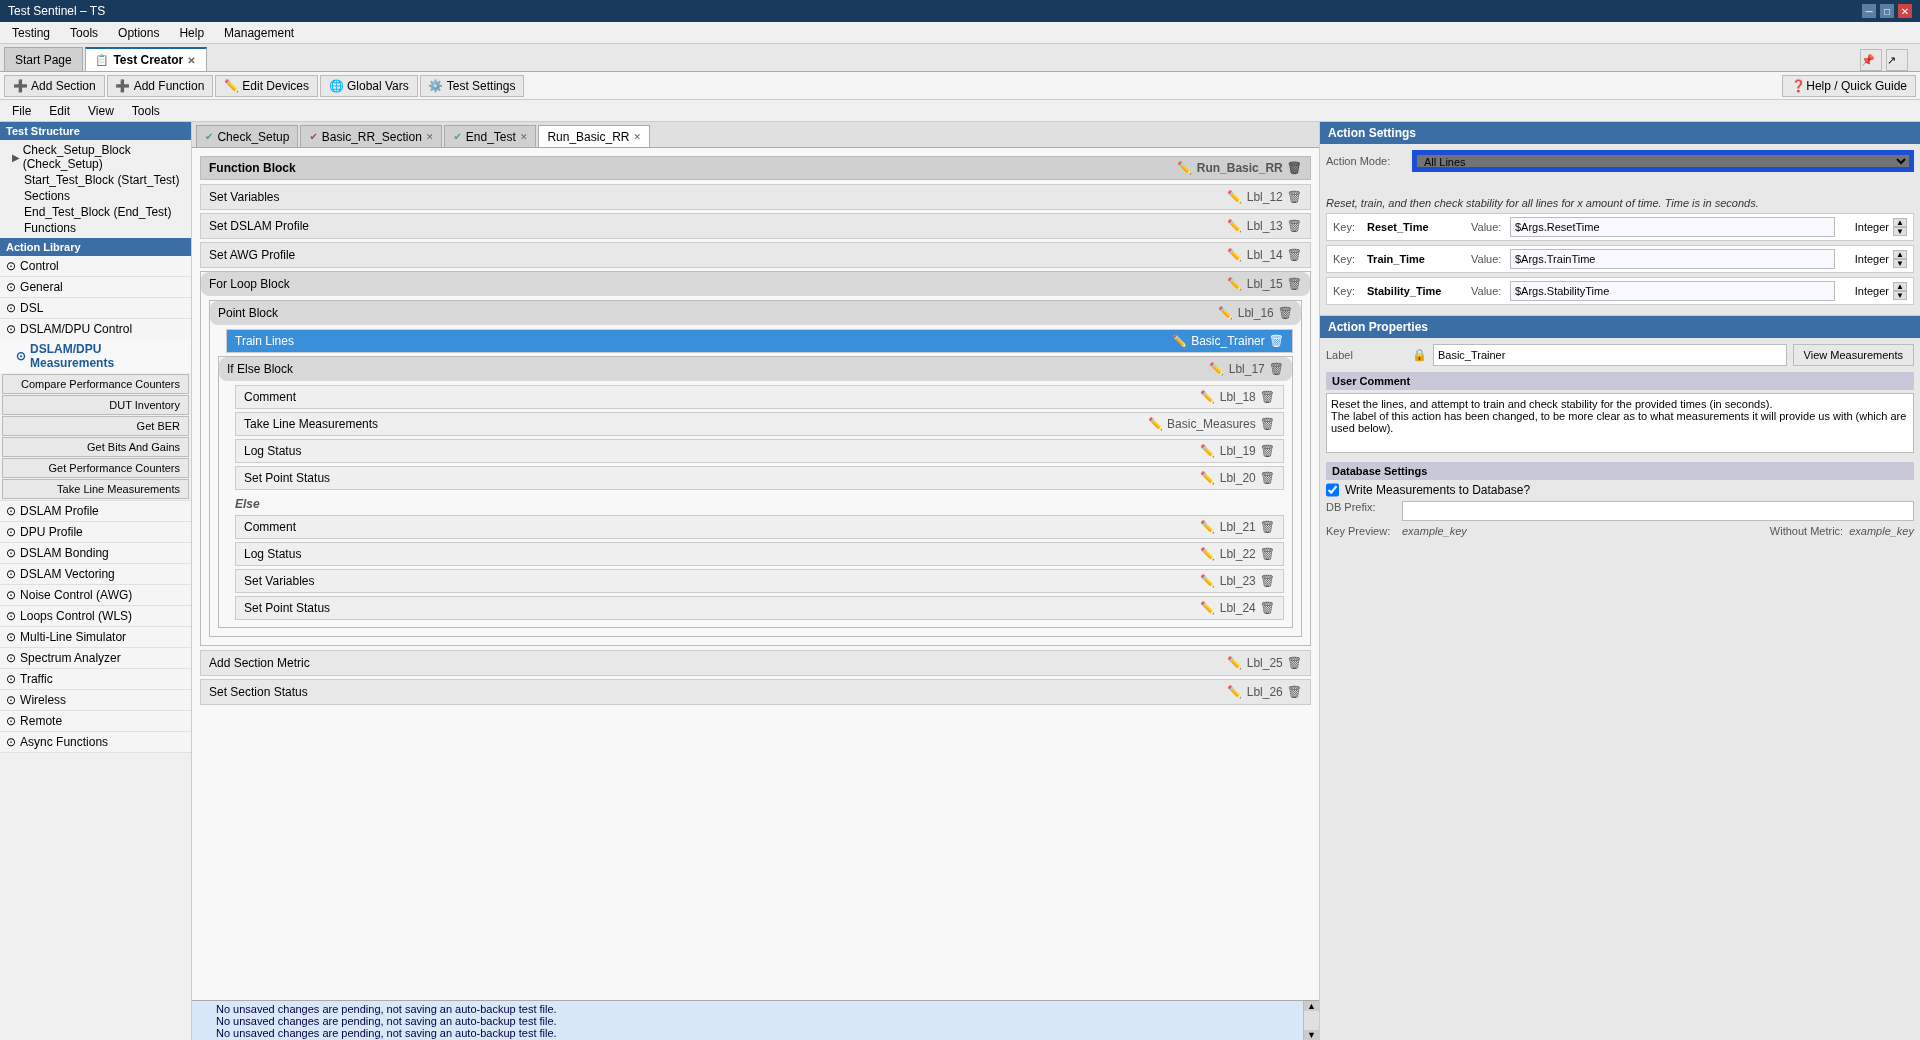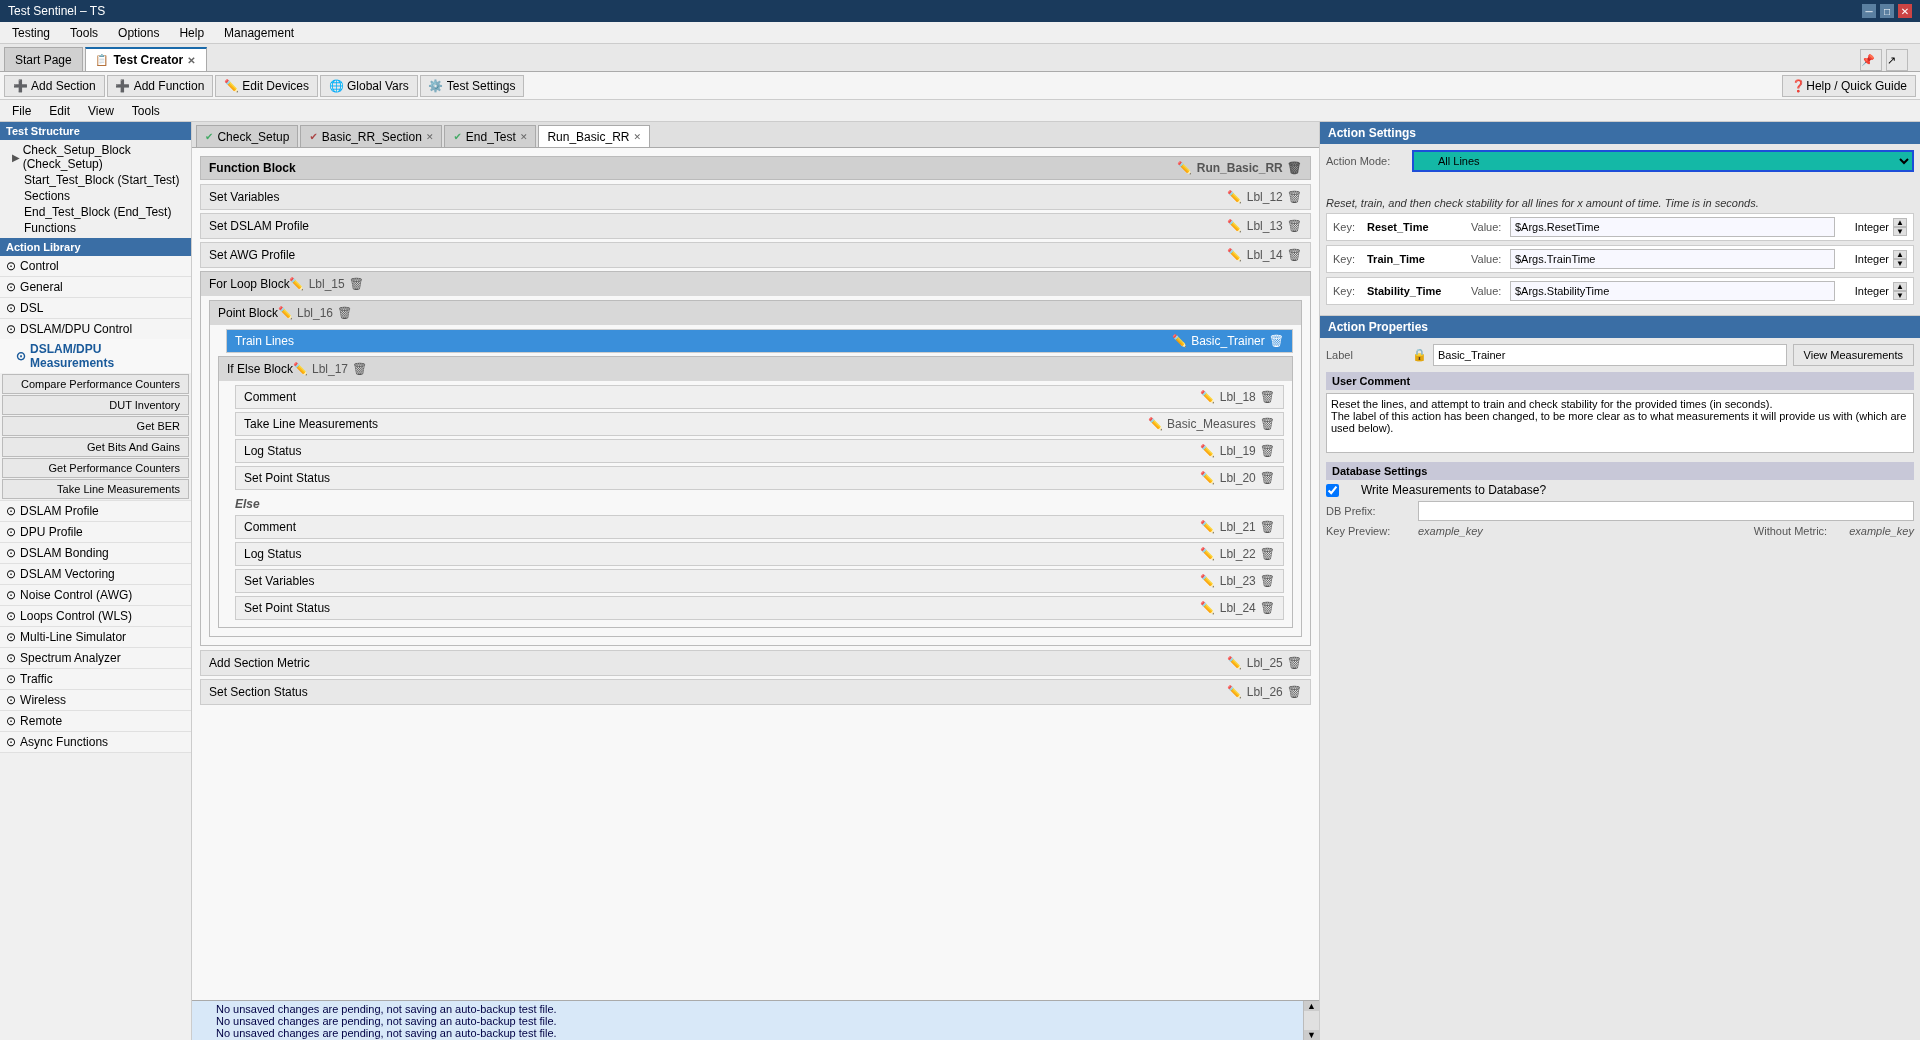--- a/index.html
+++ b/index.html
@@ -217,21 +217,23 @@
 
     .block-group {
       border: 1px solid #bbb;
       margin-bottom: 4px;
     }
     .block-group-header {
       background: #d8d8d8;
       padding: 5px 8px;
       display: flex;
       align-items: center;
+      justify-content: space-between;
       font-weight: 500;
+      border-radius: 8px;
     }
     .block-group-body {
       padding: 4px 8px;
     }
     .block-sub-item {
       background: #efefef;
       border: 1px solid #ccc;
       padding: 4px 8px;
       margin-bottom: 3px;
       display: flex;
@@ -298,24 +300,24 @@
     .settings-row {
       display: flex;
       align-items: center;
       gap: 6px;
       margin-bottom: 21px;
     }
     .settings-label { color: #555; font-size: 11px; min-width: 80px; }
     .settings-dropdown {
       flex: 1;
       height: 22px;
-      border: 2px solid #1d4ed8;
-      background: #14b8a6;
-      font-size: 11px;
-      padding: 0 20px;
+      border: 5px solid #1d4ed8;
+      background: #737373;
+      font-size: 11px;
+      padding: 0 3px;
     }
     .settings-desc {
       font-size: 11px;
       color: #333;
       padding: 4px 0;
       font-style: italic;
     }
 
     .key-value-row {
       display: flex;
@@ -421,22 +423,21 @@
     .db-settings-section { }
     .db-section-label {
       background: #c8c8d8;
       padding: 3px 6px;
       font-size: 11px;
       font-weight: bold;
       margin-bottom: 3px;
     }
     .db-row {
       display: flex;
-      align-items: center;
-      gap: 22px;
+      gap: 6px;
       margin-bottom: 4px;
     }
     .db-field {
       flex: 1;
       height: 20px;
       border: 1px solid #bbb;
       background: white;
       font-size: 11px;
       padding: 0 4px;
     }

